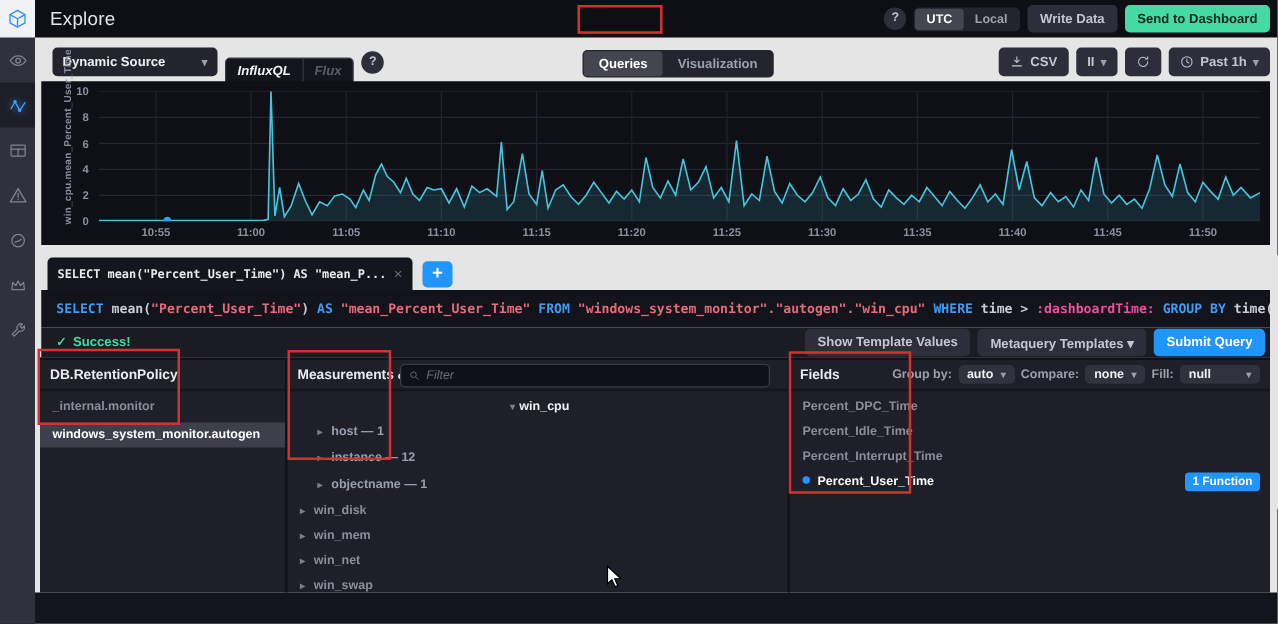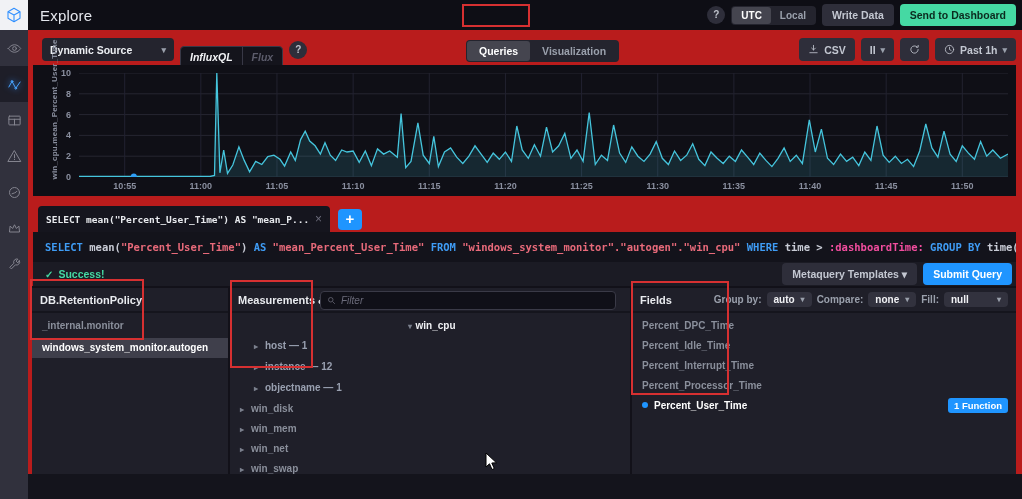--- a/index.html
+++ b/index.html
@@ -9,21 +9,21 @@
 
   
   .sidebar { position:absolute; left:0; top:0; width:28px; height:499px; background:#31313d; z-index:5; }
   .side-logo { width:28px; height:30px; background:#f1f2f5; display:flex; align-items:center; justify-content:center; cursor:pointer; }
   .side-item { width:28px; height:36px; display:flex; align-items:center; justify-content:center; color:#8b8b99; cursor:pointer; }
   .side-item svg { width:15px; height:15px; stroke:#84848f; fill:none; stroke-width:1.6; stroke-linecap:round; stroke-linejoin:round; }
   .side-item.active { background:#1e1e28; }
   .side-item.active svg { stroke:#4aa4ff; filter:drop-shadow(0 0 3px #2f8fff); }
 
   
-  .main { position:absolute; left:28px; top:0; right:0; bottom:0; background:#b91c1c; }
+  .main { position:absolute; left:28px; top:0; right:0; bottom:0; background:#e5e5e5; }
 
   .topbar { position:absolute; left:0; top:0; right:0; height:30px; background:#0e0e15; display:flex; align-items:center; padding:0 6px 0 12px; }
   .page-title { font-size:15px; font-weight:400; color:#e4e6ec; letter-spacing:.2px; }
   .seg-group { display:flex; background:#24242e; border-radius:4px; padding:1px; }
   .seg { border:0; background:transparent; color:#9aa0ac; font-family:inherit; font-size:10.5px; font-weight:bold; padding:4px 12px; border-radius:3px; cursor:pointer; }
   .seg.active { background:#45454f; color:#fff; }
   .center-tabs { position:absolute; left:438px; top:4px;margin-top:36px; }
   .topbar-right { margin-left:auto; display:flex; align-items:center; gap:6px; }
   .help-circle { width:18px; height:18px; border-radius:50%; background:#2e2e3a; border:0; color:#bfc3cc; font-weight:bold; font-size:10px; font-family:inherit; cursor:pointer; line-height:16px; }
   .btn { border:0; background:#2e2e3a; color:#c3c7d1; font-family:inherit; font-size:10.5px; font-weight:bold; height:22px; padding:0 10px; border-radius:4px; cursor:pointer; white-space:nowrap; }
@@ -274,20 +274,21 @@
     <div class="query-editor">
       <code><span class="seg-kw">SELECT </span><span class="seg-plain">mean(</span><span class="seg-str">"Percent_User_Time"</span><span class="seg-plain">) </span><span class="seg-kw">AS </span><span class="seg-str">"mean_Percent_User_Time" </span><span class="seg-kw">FROM </span><span class="seg-str">"windows_system_monitor"."autogen"."win_cpu" </span><span class="seg-kw">WHERE </span><span class="seg-plain">time &gt; </span><span class="seg-tmpl">:dashboardTime:</span><span class="seg-plain"> </span><span class="seg-kw">GROUP BY </span><span class="seg-plain">time(</span></code>
     </div>
 
     <div class="query-status-row">
       <div class="status">
         <span class="check">✓</span>
         <span>Success!</span>
       </div>
       <div class="status-buttons">
+        <button class="btn">Show Template Values</button>
         <button class="btn">
           <span>Metaquery Templates</span>
           <span class="caret">▾</span>
         </button>
         <button class="btn blue">Submit Query</button>
       </div>
     </div>
 
     <div class="builder">
       <section class="col col-db">
@@ -339,21 +340,20 @@
             <button class="mini-dd wide">
               <span>null</span>
               <span class="caret">▾</span>
             </button>
           </div>
         </header>
         <div class="list">
             <div class="row">Percent_DPC_Time</div>
             <div class="row">Percent_Idle_Time</div>
             <div class="row">Percent_Interrupt_Time</div>
-            <div class="row">Percent_Processor_Time</div>
             <div class="row f-sel"><span class="dot"></span>Percent_User_Time<span class="f-badge">1 Function</span></div>
           </div>
       </section>
     </div>
 
     <div class="bottom-strip"></div>
   </main>
 
   <div class="anno" id="annos" style="border:none"></div>
 

